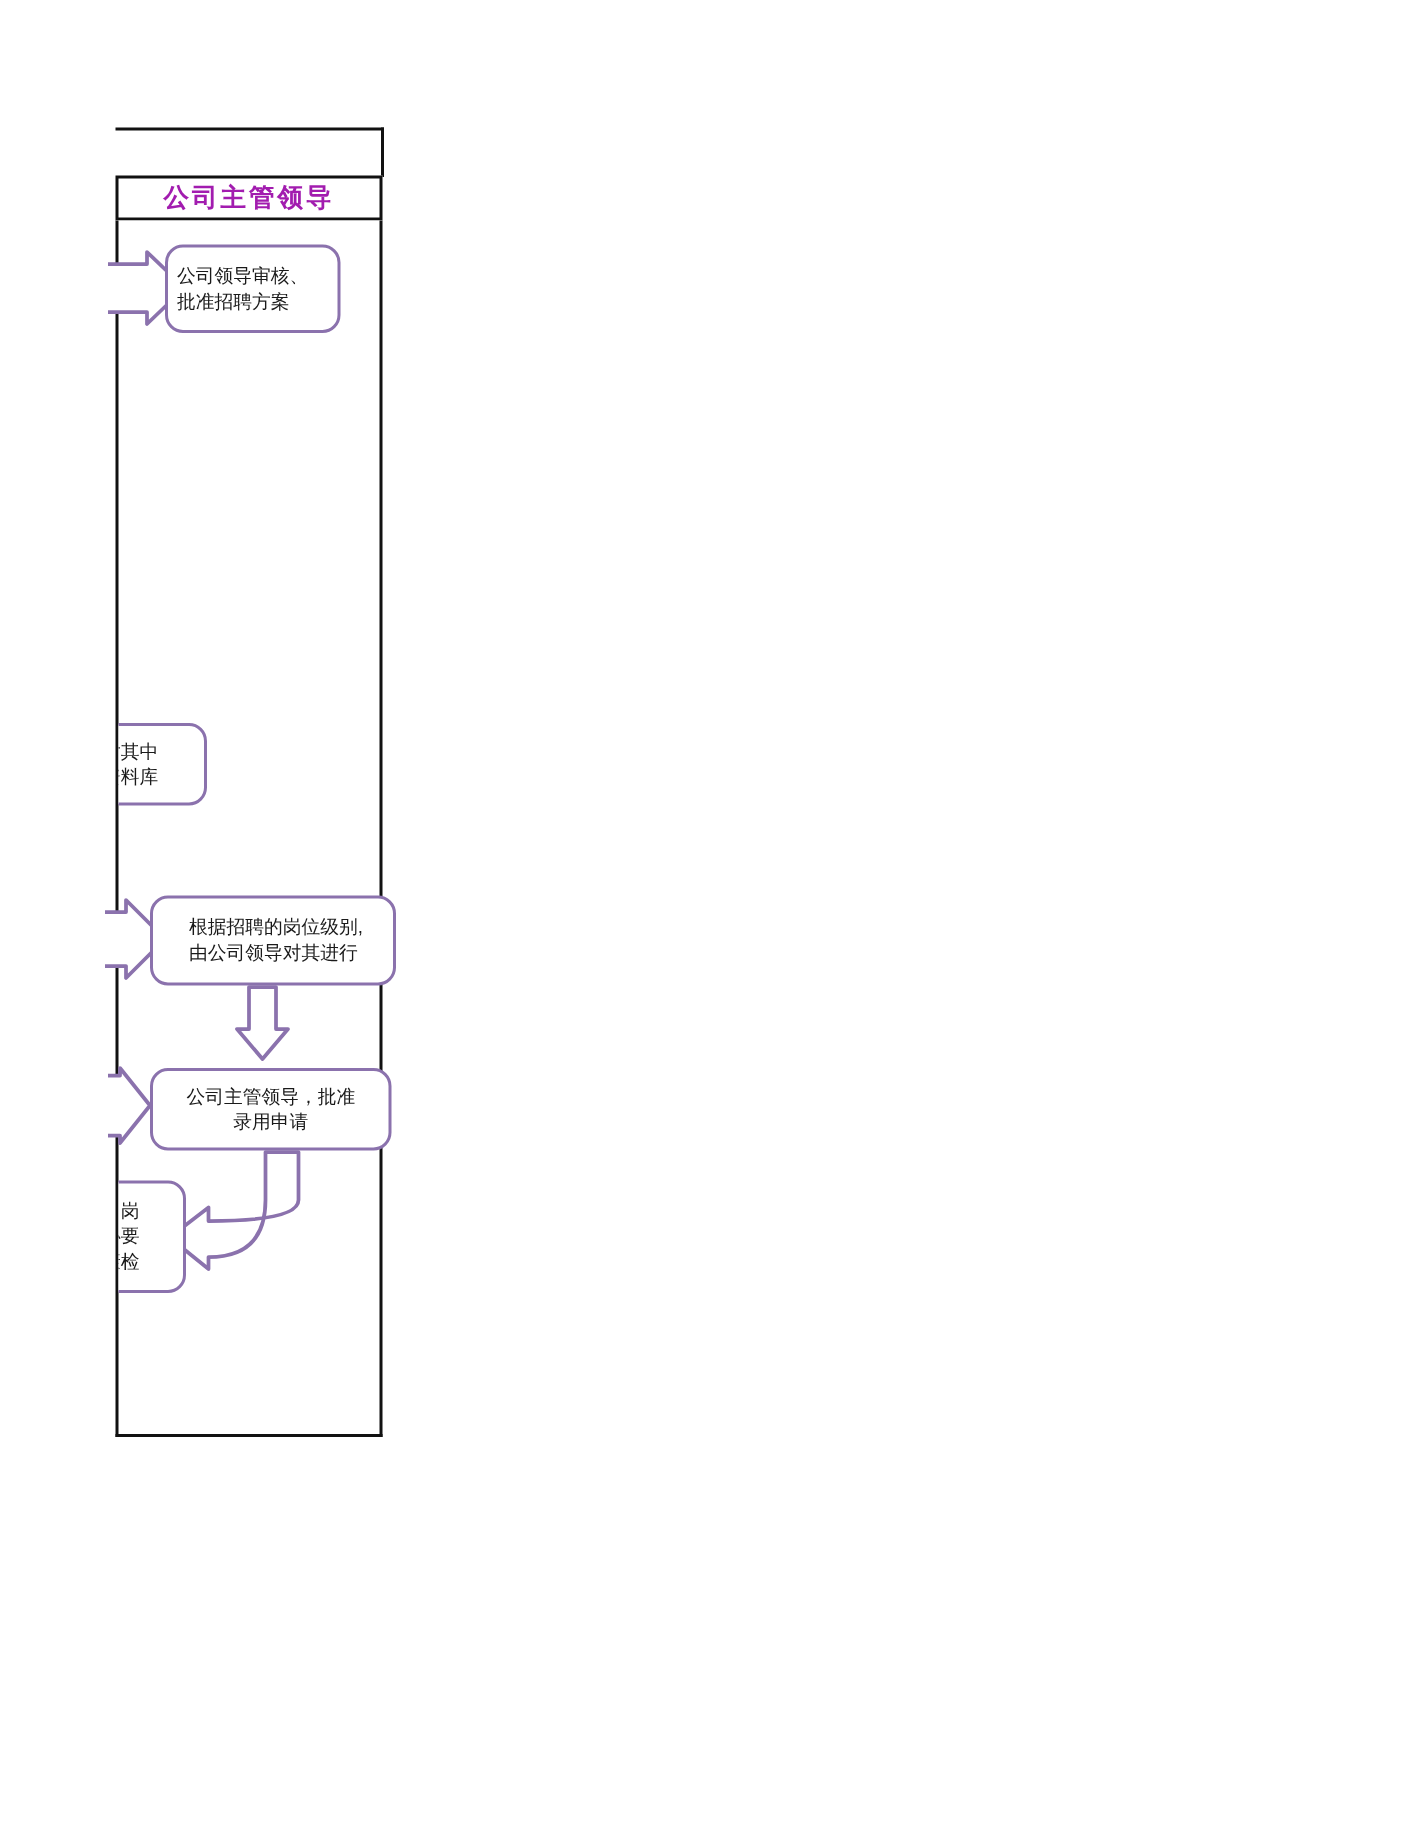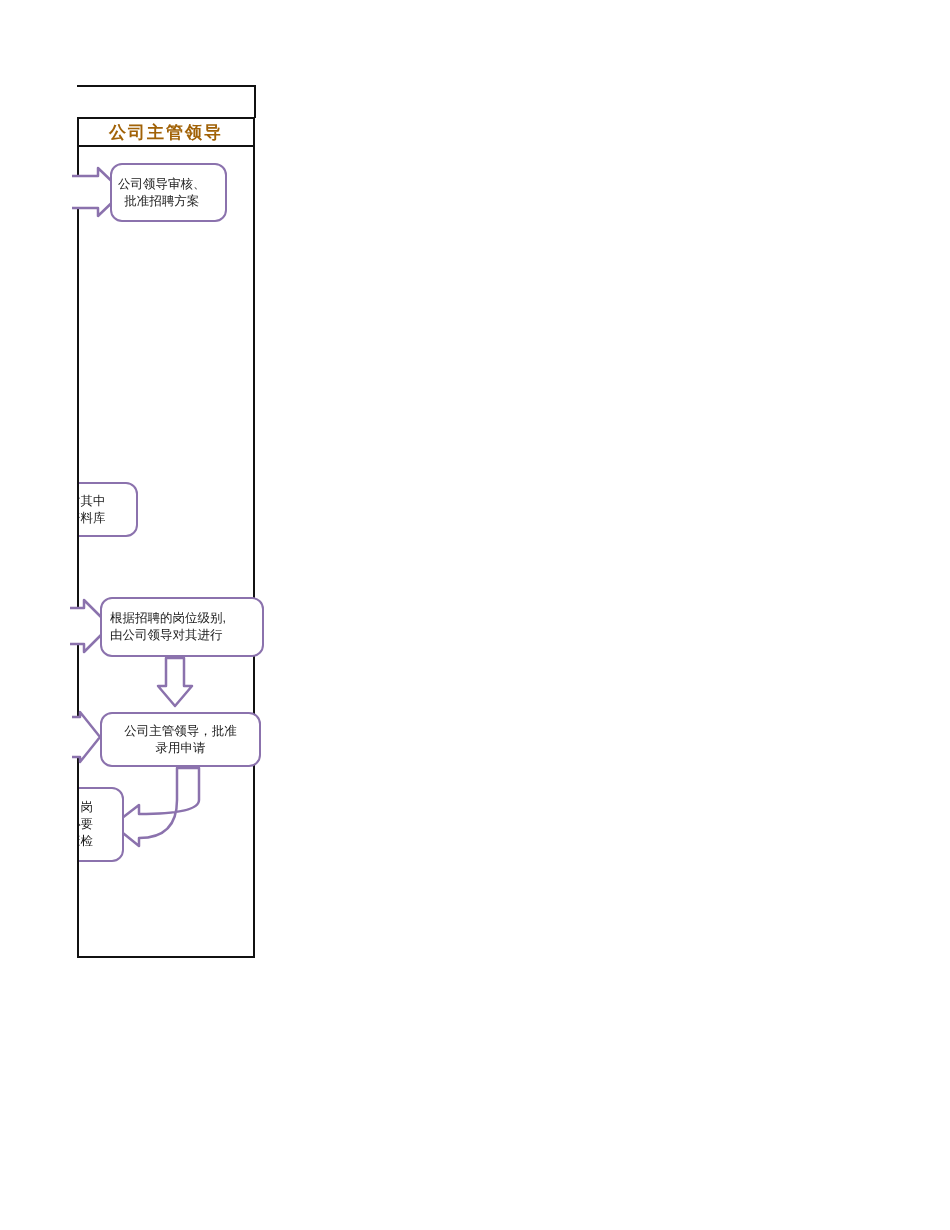--- a/index.html
+++ b/index.html
@@ -21,21 +21,21 @@
   }
   .lane-header{
     position:absolute;left:77px;top:117px;width:178px;height:30px;
     border:2px solid #111;
     box-sizing:border-box;
     display:flex;align-items:center;justify-content:center;
     background:#fff;
   }
   .lane-header-text{
     font-family:"DejaVu Serif","Liberation Serif",serif;
-    font-weight:700;font-size:17px;color:#a16207;
+    font-weight:700;font-size:17px;color:#a21caf;
     letter-spacing:2px;line-height:1;white-space:nowrap;
   }
   .lane-body{
     position:absolute;left:77px;top:147px;width:178px;height:811px;
     border:2px solid #111;border-top:none;
     box-sizing:border-box;background:#fff;
   }
 
   
   .pbox{
@@ -83,33 +83,33 @@
              L 177,800
              Q 177,838 139,838
              L 139,846
              L 113,825
              L 139,805
              L 139,814
              Q 199,814 199,800
              L 199,768 Z" fill="#ffffff" stroke="#8B72AD" stroke-width="2.5" stroke-linejoin="round"></path>
   </svg>
 
-  <div class="pbox left-align" style="left:110px;top:163px;width:117px;height:59px;text-align:center;">
+  <div class="pbox left-align" style="left:110px;top:163px;width:117px;height:59px;">
     <span class="txt">公司领导审核、
 批准招聘方案</span>
   </div>
 
   <div class="clip-wrap" style="left:79px;top:478px;width:62px;height:64px;">
     <div class="pbox left-align" style="left:-19px;top:4px;width:78px;height:55px;">
       <span class="txt" style="padding-left:0px;">对其中
 资料库</span>
     </div>
   </div>
 
-  <div class="pbox left-align" style="left:100px;top:597px;width:164px;height:60px;padding-left:8px;">
+  <div class="pbox left-align" style="left:100px;top:597px;width:164px;height:60px;padding-left:24px;">
     <span class="txt">根据招聘的岗位级别,
 由公司领导对其进行</span>
   </div>
 
   <div class="pbox" style="left:100px;top:712px;width:161px;height:55px;">
     <span class="txt">公司主管领导，批准
 录用申请</span>
   </div>
 
   <div class="clip-wrap" style="left:79px;top:783px;width:46px;height:83px;">

